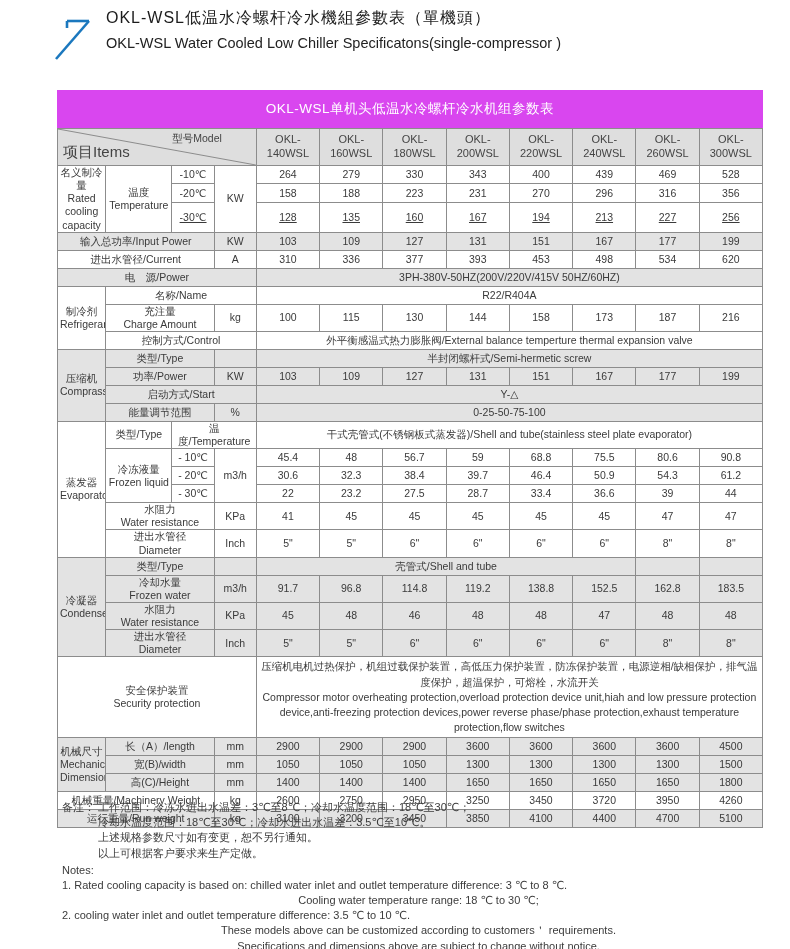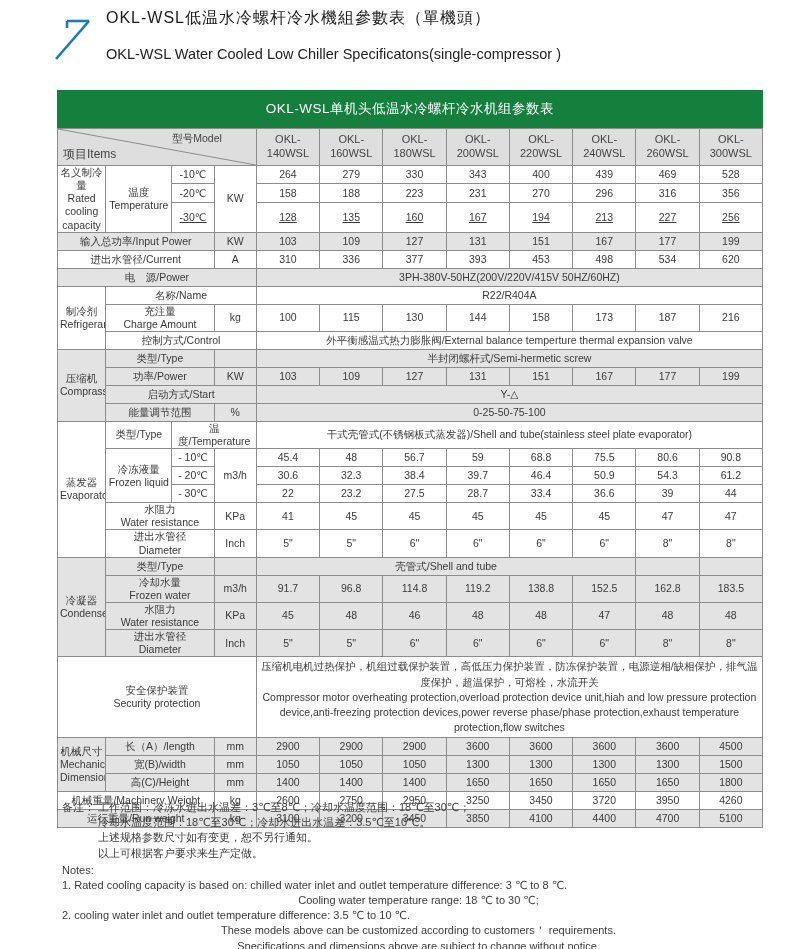--- a/index.html
+++ b/index.html
@@ -6,41 +6,41 @@
   body{
     width:790px;height:949px;background:#fff;
     font-family:"Liberation Sans","DejaVu Sans",sans-serif;
     color:#333;position:relative;overflow:hidden;
   }
   
   .page-header{position:absolute;top:8px;left:44px;}
   .logo{position:absolute;left:0;top:4px;width:50px;height:50px;}
   .titles{margin-left:62px;}
   .title-cn{font-size:16px;color:#1c1c1c;letter-spacing:1px;white-space:nowrap;}
-  .title-en{font-size:14.5px;color:#222;margin-top:17px;white-space:nowrap;}
+  .title-en{font-size:14.5px;color:#222;margin-top:6px;white-space:nowrap;}
   
   .spec{position:absolute;left:57px;top:90px;width:706px;}
-  .banner{height:38px;background:#15803d;color:#fff;display:flex;align-items:center;justify-content:center;
+  .banner{height:38px;background:#d946ef;color:#fff;display:flex;align-items:center;justify-content:center;
     font-size:13.5px;letter-spacing:.5px;}
   table.spec-table{border-collapse:collapse;table-layout:fixed;width:706px;font-size:10.5px;color:#3a3a3a;}
   .spec-table td,.spec-table th{border:1px solid #8c8c8c;padding:0 2px;text-align:center;vertical-align:middle;
     font-weight:normal;line-height:1.25;overflow:hidden;}
   .spec-table{border:1px solid #6b6b6b;padding-left:32px;}
   tr.g td,tr.g th{background:#e3e3e3;}
   tr.w td{background:#ffffff;}
   tr.hd th{background:#dedede;height:36px;font-size:11px;color:#444;}
   .h17 td{height:17px;}
   .h21 td{height:21px;}
   .h25 td{height:25px;}
   .h26 td{height:26px;}
   .h28 td{height:28px;text-decoration:underline;}
   .corner{position:relative;padding:0;}
   .corner svg{position:absolute;left:0;top:0;width:100%;height:100%;}
   .corner .c-model{position:absolute;top:3px;right:34px;font-size:10.5px;}
-  .corner .c-items{position:absolute;bottom:3px;left:5px;font-size:12px;}
+  .corner .c-items{position:absolute;bottom:3px;left:5px;font-size:15px;}
   .model-th{white-space:pre-line;font-size:11px;}
   .cat,.lbl{white-space:pre-line;}
   .sec-cell{text-align:left;padding:4px 6px;height:80px;vertical-align:top;}
   .sec-cell div{line-height:1.45;}
   
   .notes{position:absolute;left:62px;top:800px;width:700px;font-size:11px;color:#3b3b3b;line-height:1.38;}
   .notes .ind-cn{padding-left:36px;}
   .notes .ind-en{padding-left:13px;text-align:center;}
   .notes .en-block{margin-top:2px;}
 </style>

